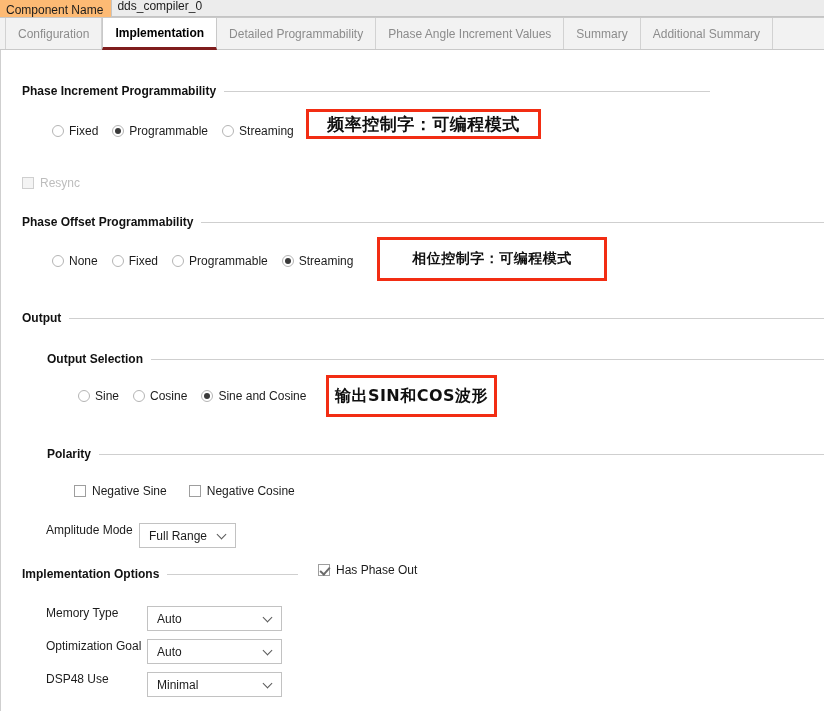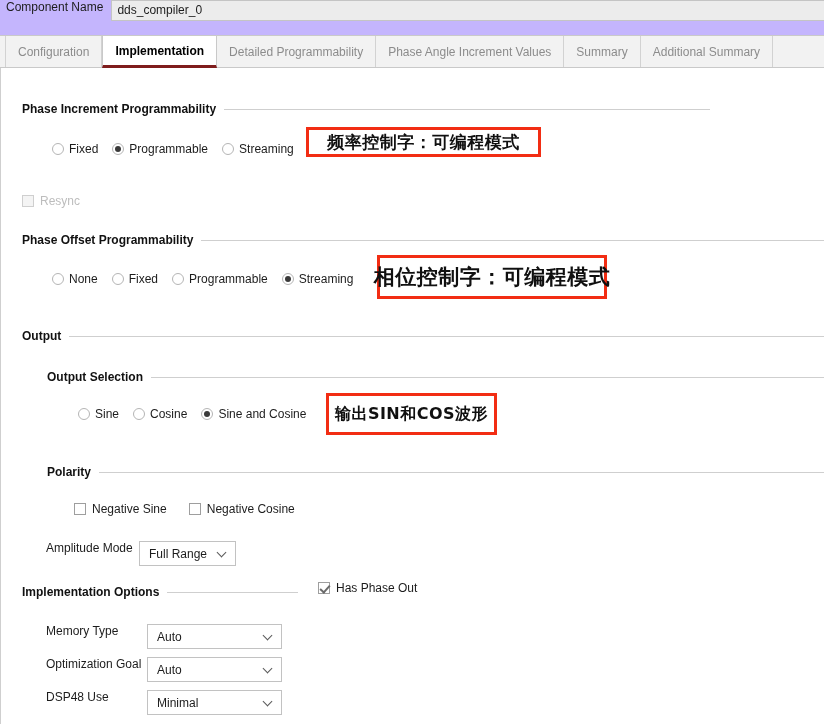--- a/index.html
+++ b/index.html
@@ -9,25 +9,25 @@
     background:#ffffff;
     font-family:"Liberation Sans", sans-serif;
     font-size:12px;
     color:#1c1c1c;
     overflow:hidden;
     position:relative;
   }
 
   
   .comp-bar{
-    height:36px;
-    background:#c4b5fd;
+    height:18px;
+    background:#fdba74;
     border-bottom:1px solid #c9c9c9;
     display:flex;
-    align-items:flex-start;
+    align-items:flex-end;
     padding-left:6px;
   }
   .comp-label{
     font-size:12px;
     color:#1c1c1c;
     margin-right:8px;
     white-space:nowrap;
   }
   .comp-input{
     flex:1;
@@ -409,21 +409,21 @@
 
   <div class="cb-item" style="position:absolute; left:317px; top:513px;">
     <span class="cb on"></span>
     <span>Has Phase Out</span>
   </div>
 
   <div class="callout" style="left:305px; top:59px; width:235px; height:30px; font-size:17px;">
     <span>频率控制字：可编程模式</span>
   </div>
 
-  <div class="callout" style="left:376px; top:187px; width:230px; height:44px; font-size:21px;">
+  <div class="callout" style="left:376px; top:187px; width:230px; height:44px; font-size:14px;">
     <span>相位控制字：可编程模式</span>
   </div>
 
   <div class="callout" style="left:325px; top:325px; width:171px; height:42px; font-size:16px;">
     <span>输出SIN和COS波形</span>
   </div>
 
 
 </div>
 

